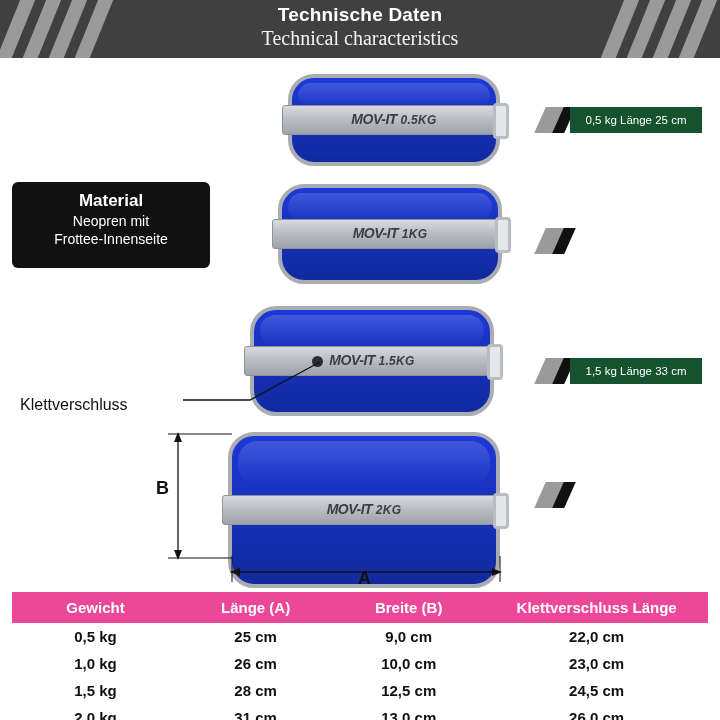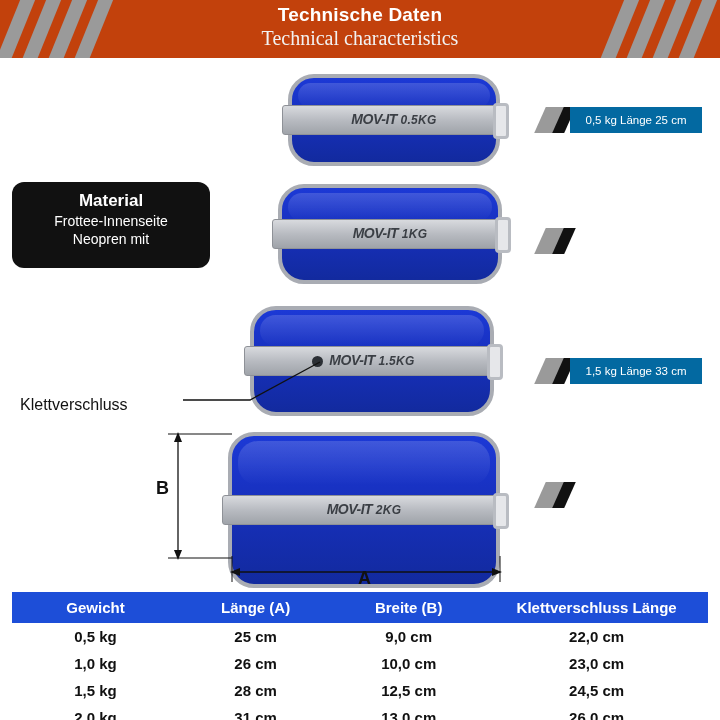--- a/index.html
+++ b/index.html
@@ -20,21 +20,21 @@
     height: 720px;
   }
 
   
   .header {
     position: absolute;
     left: 0;
     top: 0;
     width: 720px;
     height: 58px;
-    background: #c2410c;
+    background: #404040;
     overflow: hidden;
   }
   .header .stripe {
     position: absolute;
     top: -16px;
     width: 15px;
     height: 92px;
     background: #9a9a9a;
     transform: skewX(-22deg);
   }
@@ -70,21 +70,21 @@
   }
 
   
   .material-box {
     position: absolute;
     left: 12px;
     top: 182px;
     width: 198px;
     height: 86px;
     background: #111111;
-    border-radius: 12px;
+    border-radius: 6px;
     color: #ffffff;
     text-align: center;
     padding-top: 8px;
     box-sizing: border-box;
   }
   .material-title {
     font-size: 17px;
     font-weight: bold;
     line-height: 22px;
   }
@@ -199,21 +199,21 @@
     height: 26px;
     background: #111111;
     transform: skewX(-24deg);
   }
   .banner .plate {
     position: absolute;
     left: 30px;
     top: 0;
     right: 8px;
     height: 26px;
-    background: #0369a1;
+    background: #14532d;
     color: #ffffff;
     font-size: 11.5px;
     line-height: 26px;
     text-align: center;
     white-space: nowrap;
   }
   .banner-1 { left: 540px; top: 107px; }
   .banner-2 { left: 540px; top: 228px; }
   .banner-3 { left: 540px; top: 358px; }
   .banner-4 { left: 540px; top: 482px; }
@@ -241,21 +241,21 @@
   
   .table {
     position: absolute;
     left: 12px;
     top: 592px;
     width: 696px;
     border-collapse: collapse;
     font-size: 15px;
   }
   .table th {
-    background: #1d4ed8;
+    background: #ec4899;
     color: #ffffff;
     font-size: 15px;
     font-weight: bold;
     padding: 7px 4px;
     text-align: center;
   }
   .table td {
     padding: 5px 4px;
     text-align: center;
     font-weight: bold;
@@ -293,22 +293,22 @@
     <div class="stripe r3"></div>
     <div class="stripe r4"></div>
     <div class="titles">
       <div class="title-de">Technische Daten</div>
       <div class="title-en">Technical characteristics</div>
     </div>
   </div>
 
   <div class="material-box">
     <div class="material-title">Material</div>
+    <div class="material-sub">Neopren mit</div>
     <div class="material-sub">Frottee-Innenseite</div>
-    <div class="material-sub">Neopren mit</div>
   </div>
 
   <div class="cuff cuff-05">
     <div class="body"></div>
     <div class="strap">
       <div class="loop"></div>
     </div>
     <div class="logo">
       <span class="mark">MOV-IT</span>
       <span>0.5KG</span>

